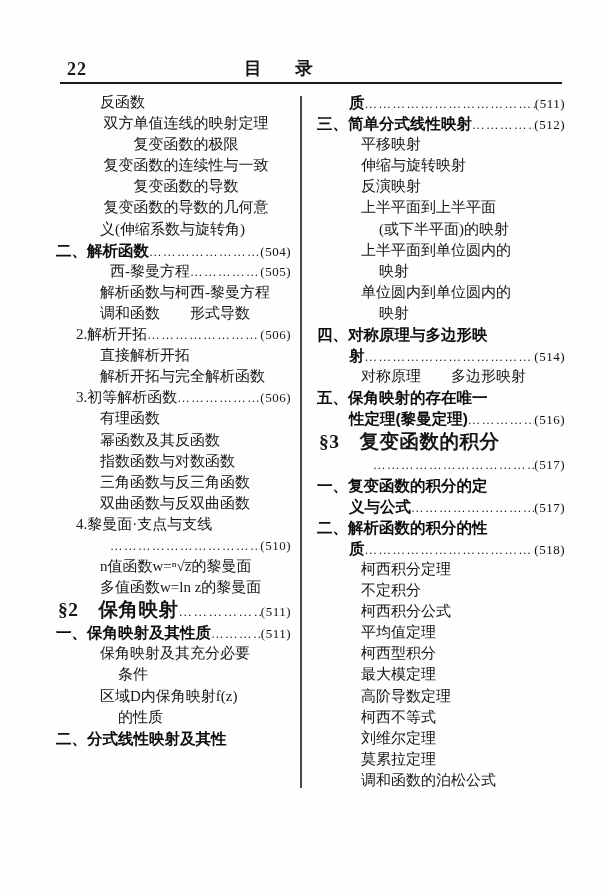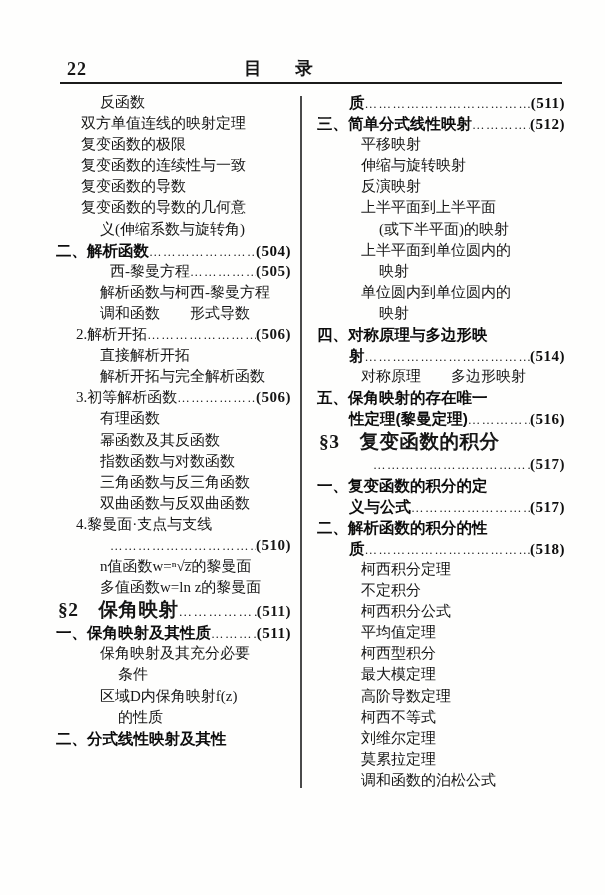--- a/index.html
+++ b/index.html
@@ -24,38 +24,38 @@
   }
   .flexline{display:flex;align-items:baseline;}
   .flexline .text{flex:0 0 auto;}
   .dots{
     flex:1 1 auto;min-width:0;overflow:hidden;white-space:nowrap;
     font-family:"Liberation Serif","DejaVu Serif",serif;font-weight:400;
     font-size:12.5px;letter-spacing:1.5px;color:#222;
   }
   .pagenum{
     flex:0 0 auto;font-family:"Liberation Serif","DejaVu Serif",serif;
-    font-weight:700;font-size:15px;letter-spacing:.5px;
+    font-weight:400;font-size:13px;letter-spacing:.5px;
   }
   .heading,.headcont{
     font-family:"Liberation Sans","DejaVu Sans",sans-serif;
     font-weight:700;font-size:15.5px;color:#0d0d0d;
   }
   .heading{padding-left:2px;}
   .headcont{padding-left:34px;}
   .section{
     font-size:19.5px;font-weight:700;height:24px;line-height:24px;
     padding-left:4px;letter-spacing:.5px;
   }
   .section .dots{font-size:13.5px;}
   .sectioncont{padding-left:58px;}
   .num{padding-left:22px;}
   .numcont{padding-left:56px;}
   .sub{padding-left:46px;}
-  .sub1{padding-left:27px;}
+  .sub1{padding-left:27px;text-align:center;}
   .sub1cont{padding-left:46px;}
   .subcont{padding-left:64px;}
 </style>
 </head>
 <body>
 
 <div class="page">
   <span class="header-pagenum">22</span>
   <span class="doc-title">目　录</span>
   <div class="hrule"></div>

